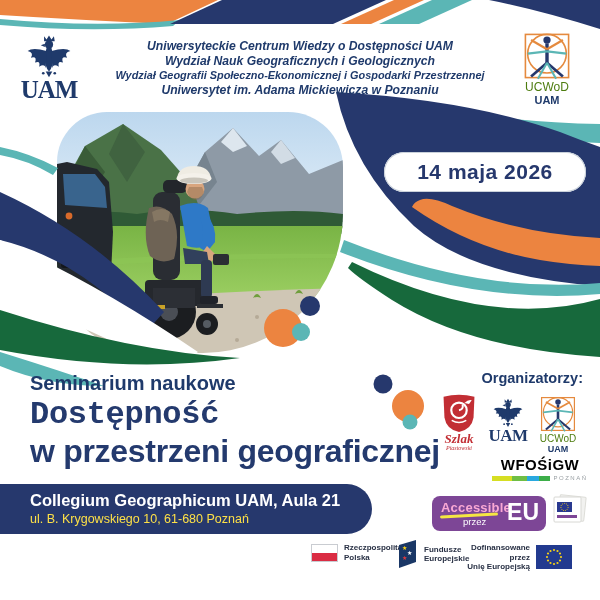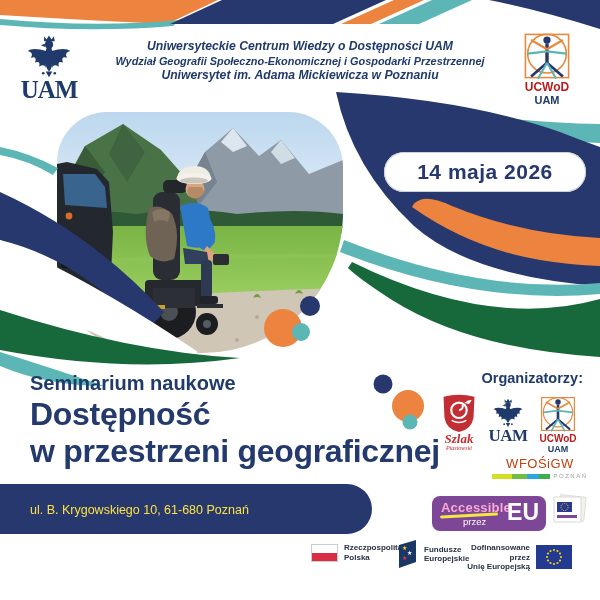--- a/index.html
+++ b/index.html
@@ -10,49 +10,49 @@
 
   
   #deco-under, #deco-over{position:absolute;left:0;top:0;width:600px;height:600px;pointer-events:none;}
   #deco-under{z-index:1;} #deco-over{z-index:4;}
   .header-lines{left:75px;top:39px;width:450px;text-align:center;z-index:3;}
   .header-lines div{font-weight:bold;color:#1F3A6B;white-space:nowrap;line-height:14.5px;font-style:italic;}
   .hl-a{font-size:12.2px;} .hl-b{font-size:12.2px;} .hl-c{font-size:10.9px;} .hl-d{font-size:12.2px;}
   .uam-logo{left:18px;top:33px;width:62px;text-align:center;z-index:3;}
   .uam-word{font-family:"Liberation Serif",serif;font-weight:bold;font-size:25px;color:#1F3A6B;letter-spacing:-1px;line-height:22px;}
   .ucwod-logo{left:519px;top:31px;width:56px;text-align:center;z-index:3;}
-  .ucwod-l1{font-weight:bold;font-size:12px;line-height:13px;color:#b91c1c;}
+  .ucwod-l1{font-weight:normal;font-size:12px;line-height:13px;color:#4d7c0f;}
   .ucwod-l2{font-weight:bold;font-size:11px;line-height:12px;color:#1F3A6B;}
 
   
   .photo{left:57px;top:112px;width:286px;height:241px;z-index:2;
          border-radius:50px 55px 140px 90px;overflow:hidden;}
   
   .date-pill{left:384px;top:152px;width:202px;height:40px;background:#fff;border-radius:20px;
              z-index:5;display:flex;align-items:center;justify-content:center;
              font-size:21px;font-weight:800;color:#26386D;letter-spacing:.5px;
              box-shadow:0 0 0 1px #c9d1da inset;}
 
   
   .kicker{left:30px;top:372px;font-size:20px;font-weight:bold;color:#1F3A6B;z-index:5;}
-  .title1{left:30px;top:396px;font-size:32px;font-weight:800;color:#243A6E;z-index:5;letter-spacing:-.3px;}
+  .title1{left:30px;top:396px;font-size:32px;font-weight:800;color:#243A6E;z-index:5;letter-spacing:-.3px;font-family:Liberation Mono, monospace;}
   .title2{left:30px;top:433px;font-size:32px;font-weight:800;color:#243A6E;z-index:5;letter-spacing:-.3px;white-space:nowrap;}
 
   
   .org-label{right:17px;top:370px;font-size:14.5px;font-weight:bold;color:#1F3A6B;z-index:5;}
   .org-szlak{left:436px;top:393px;width:46px;text-align:center;z-index:5;}
   .szlak-t1{font-family:"Liberation Serif",serif;font-style:italic;font-weight:bold;font-size:13px;color:#C22E34;line-height:12px;}
   .szlak-t2{font-family:"Liberation Serif",serif;font-style:italic;font-size:6px;color:#C22E34;line-height:7px;}
   .org-uam{left:484px;top:397px;width:48px;text-align:center;z-index:5;}
   .org-uam .uam-word{font-size:17px;line-height:15px;letter-spacing:-.5px;}
   .org-ucwod{left:535px;top:395px;width:46px;text-align:center;z-index:5;}
   .org-ucwod .ucwod-l1{font-size:10px;line-height:11px;}
   .org-ucwod .ucwod-l2{font-size:9px;line-height:10px;}
   .org-wfos{left:490px;top:456px;width:100px;z-index:5;text-align:center;}
-  .wfos-name{font-size:13px;color:#c2410c;letter-spacing:.5px;font-weight:normal;}
+  .wfos-name{font-size:15px;color:#000000;letter-spacing:.5px;font-weight:bold;}
   .wfos-row{display:flex;align-items:center;justify-content:center;margin-top:2px;gap:3px;}
   .wfos-bar{display:flex;width:58px;height:5px;}
   .wfos-bar span{height:5px;}
   .wfos-city{font-size:6px;color:#9AA0A4;letter-spacing:1.5px;}
 
   
   .venue{left:0;top:484px;width:372px;height:50px;background:#26386D;border-radius:0 25px 25px 0;
          z-index:5;padding-left:30px;box-sizing:border-box;display:flex;flex-direction:column;justify-content:center;}
   .venue-name{color:#fff;font-size:16.5px;font-weight:bold;line-height:19px;}
   .venue-addr{color:#fde047;font-size:12.5px;line-height:15px;margin-top:2px;}
@@ -208,20 +208,21 @@
 
 <div class="abs uam-logo">
   <svg viewBox="0 0 60 56" width="52" height="46" style="margin:0 auto">
       <use href="#piast-eagle"></use>
     </svg>
   <div class="uam-word">UAM</div>
 </div>
 
 <div class="abs header-lines">
   <div class="hl-a">Uniwersyteckie Centrum Wiedzy o Dostępności UAM</div>
+  <div class="hl-b">Wydział Nauk Geograficznych i Geologicznych</div>
   <div class="hl-c">Wydział Geografii Społeczno-Ekonomicznej i Gospodarki Przestrzennej</div>
   <div class="hl-d">Uniwersytet im. Adama Mickiewicza w Poznaniu</div>
 </div>
 
 <div class="abs ucwod-logo">
   <svg viewBox="0 0 44 44" width="50" height="50" style="margin:0 auto">
       <use href="#vitruvian"></use>
     </svg>
   <div class="ucwod-l1">UCWoD</div>
   <div class="ucwod-l2">UAM</div>
@@ -269,20 +270,21 @@
       <span style="width:20px;background:#D6DE23"></span>
       <span style="width:15px;background:#6FBE44"></span>
       <span style="width:12px;background:#29A8DF"></span>
       <span style="width:11px;background:#3DAE49"></span>
     </div>
     <div class="wfos-city">POZNAŃ</div>
   </div>
 </div>
 
 <div class="abs venue">
+  <div class="venue-name">Collegium Geographicum UAM, Aula 21</div>
   <div class="venue-addr">ul. B. Krygowskiego 10, 61-680 Poznań</div>
 </div>
 
 <div class="abs aeu">
   <span class="aeu-w1">Accessible</span>
   <span class="aeu-swoosh"></span>
   <span class="aeu-w2">przez</span>
   <span class="aeu-eu">EU</span>
 </div>
 <div class="abs aeu-doc">

